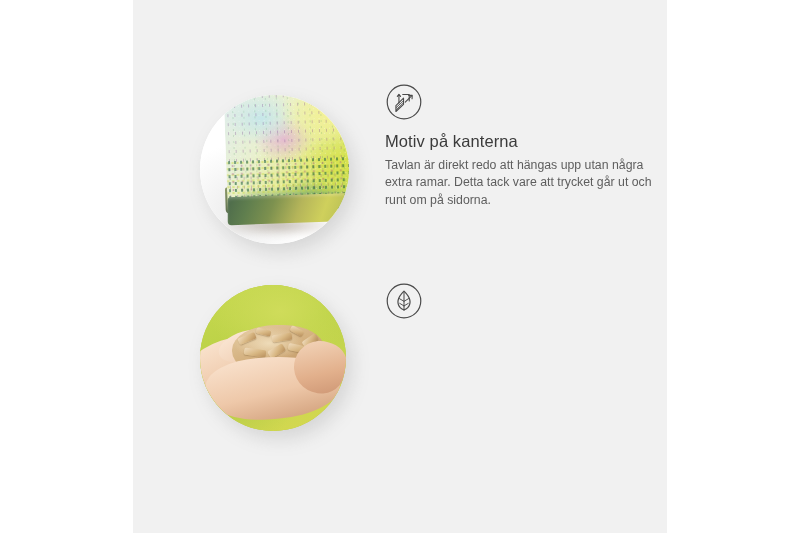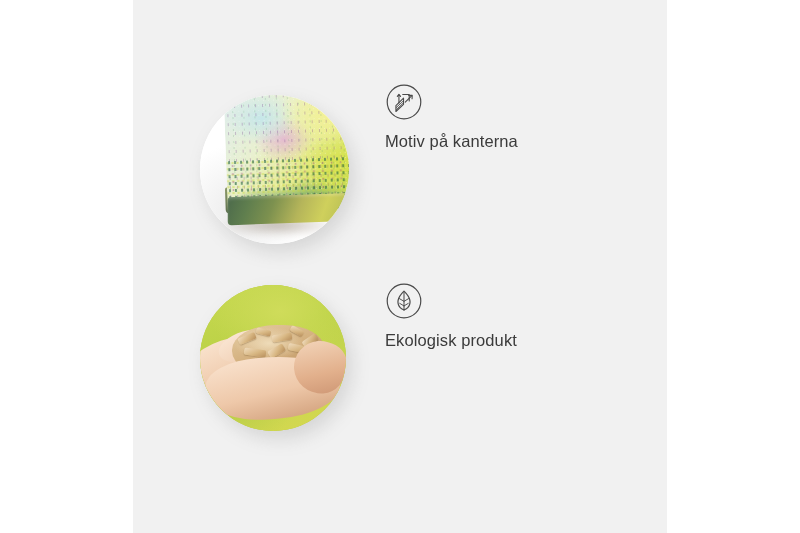--- a/index.html
+++ b/index.html
@@ -284,20 +284,21 @@
           <path d="M13.8 28.6 L23.4 19.2 L23.4 27.0 L13.8 36.0 Z" fill="none" stroke="#4a4a4a" stroke-width="1.4" stroke-linejoin="round"></path>
           <path d="M13.8 31.4 L23.4 22.4" fill="none" stroke="#4a4a4a" stroke-width="1.1"></path>
           <path d="M13.8 34.0 L23.4 25.0" fill="none" stroke="#4a4a4a" stroke-width="1.1"></path>
           <path d="M17.6 14.8 L17.6 25.2" fill="none" stroke="#4a4a4a" stroke-width="1.4" stroke-linecap="round"></path>
           <path d="M15.6 17.0 L17.6 14.4 L19.6 17.0" fill="none" stroke="#4a4a4a" stroke-width="1.4" stroke-linecap="round" stroke-linejoin="round"></path>
           <path d="M22.4 14.6 L30.6 14.6 L30.6 22.6" fill="none" stroke="#4a4a4a" stroke-width="1.4" stroke-linecap="round" stroke-linejoin="round"></path>
           <path d="M25.6 24.2 L33.6 16.2" fill="none" stroke="#4a4a4a" stroke-width="1.4" stroke-linecap="round"></path>
           <path d="M30.0 15.6 L34.4 15.4 L34.2 19.8" fill="none" stroke="#4a4a4a" stroke-width="1.4" stroke-linecap="round" stroke-linejoin="round"></path>
         </svg>
         <h3 class="feature-title">Motiv på kanterna</h3>
+        <p class="feature-desc">Tavlan är direkt redo att hängas upp utan några extra ramar. Detta tack vare att trycket går ut och runt om på sidorna.</p>
       </div>
     </div>
 
     <div class="feature-row" id="feature-row-1">
 
       <div class="media-circle" id="media-1">
         <div class="eco-stage">
           <div class="hand" id="hand-back"></div>
           <div class="hand" id="thumb"></div>
           <div class="chips">
@@ -322,18 +323,17 @@
       <div class="feature-text">
         <svg class="feature-icon" viewBox="0 0 48 48">
           <circle cx="24" cy="24" r="21.2" fill="none" stroke="#4a4a4a" stroke-width="1.5"></circle>
           <path d="M24 11.6 C31.6 19.0 33.6 26.8 28.8 32.4 C27.4 34.0 25.8 34.9 24 35.2 C22.2 34.9 20.6 34.0 19.2 32.4 C14.4 26.8 16.4 19.0 24 11.6 Z" fill="none" stroke="#4a4a4a" stroke-width="1.5" stroke-linejoin="round"></path>
           <path d="M24 13.4 L24 35.6" fill="none" stroke="#4a4a4a" stroke-width="1.3" stroke-linecap="round"></path>
           <path d="M24 24.4 L18.2 21.0" fill="none" stroke="#4a4a4a" stroke-width="1.2" stroke-linecap="round"></path>
           <path d="M24 24.4 L29.8 21.0" fill="none" stroke="#4a4a4a" stroke-width="1.2" stroke-linecap="round"></path>
           <path d="M24 30.2 L18.6 27.0" fill="none" stroke="#4a4a4a" stroke-width="1.2" stroke-linecap="round"></path>
           <path d="M24 30.2 L29.4 27.0" fill="none" stroke="#4a4a4a" stroke-width="1.2" stroke-linecap="round"></path>
         </svg>
-        <h3 class="feature-title">Ekologisk produkt</h3>
       </div>
     </div>
 
   </div>
 </div>
 
 </body></html>

